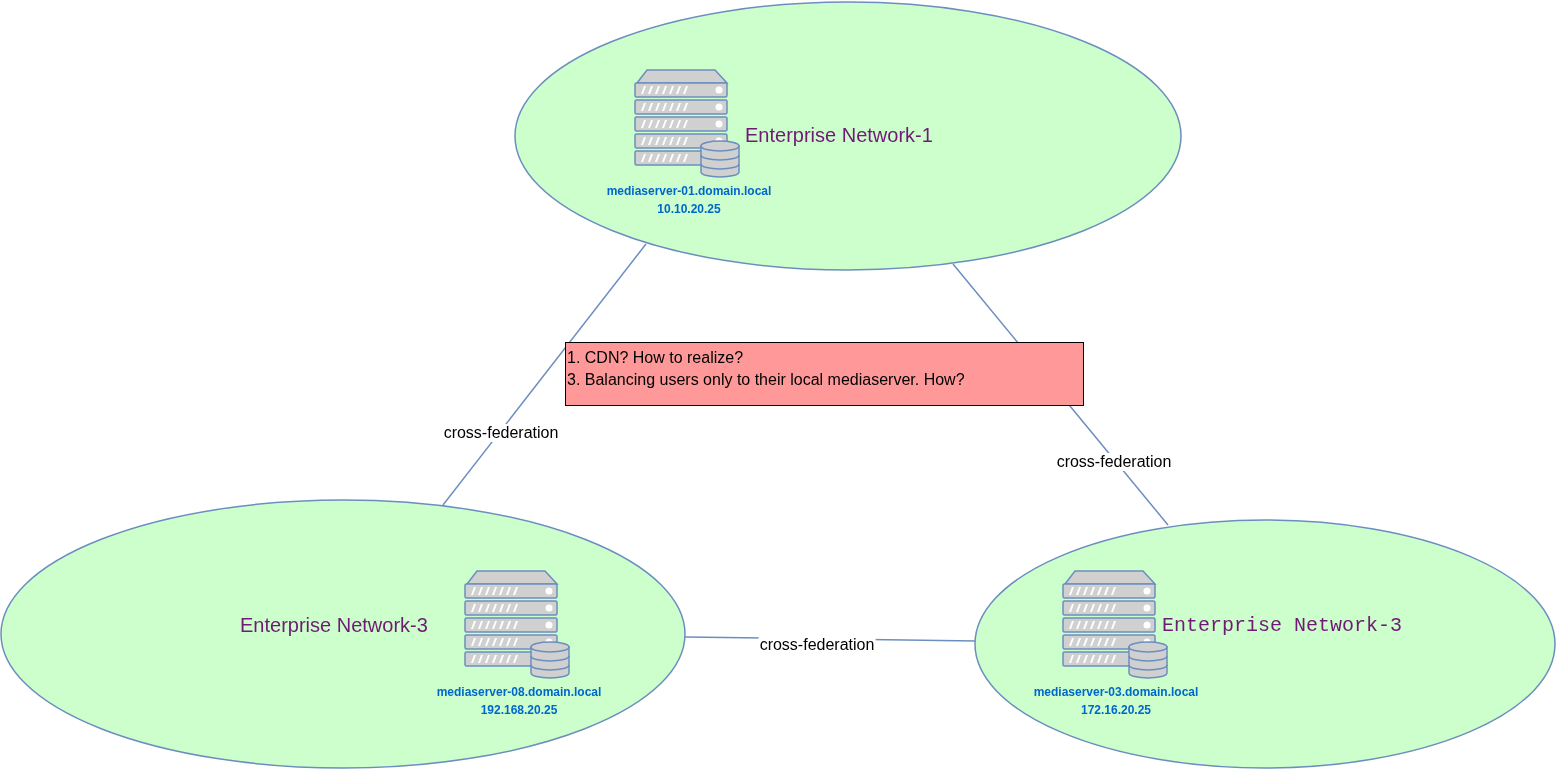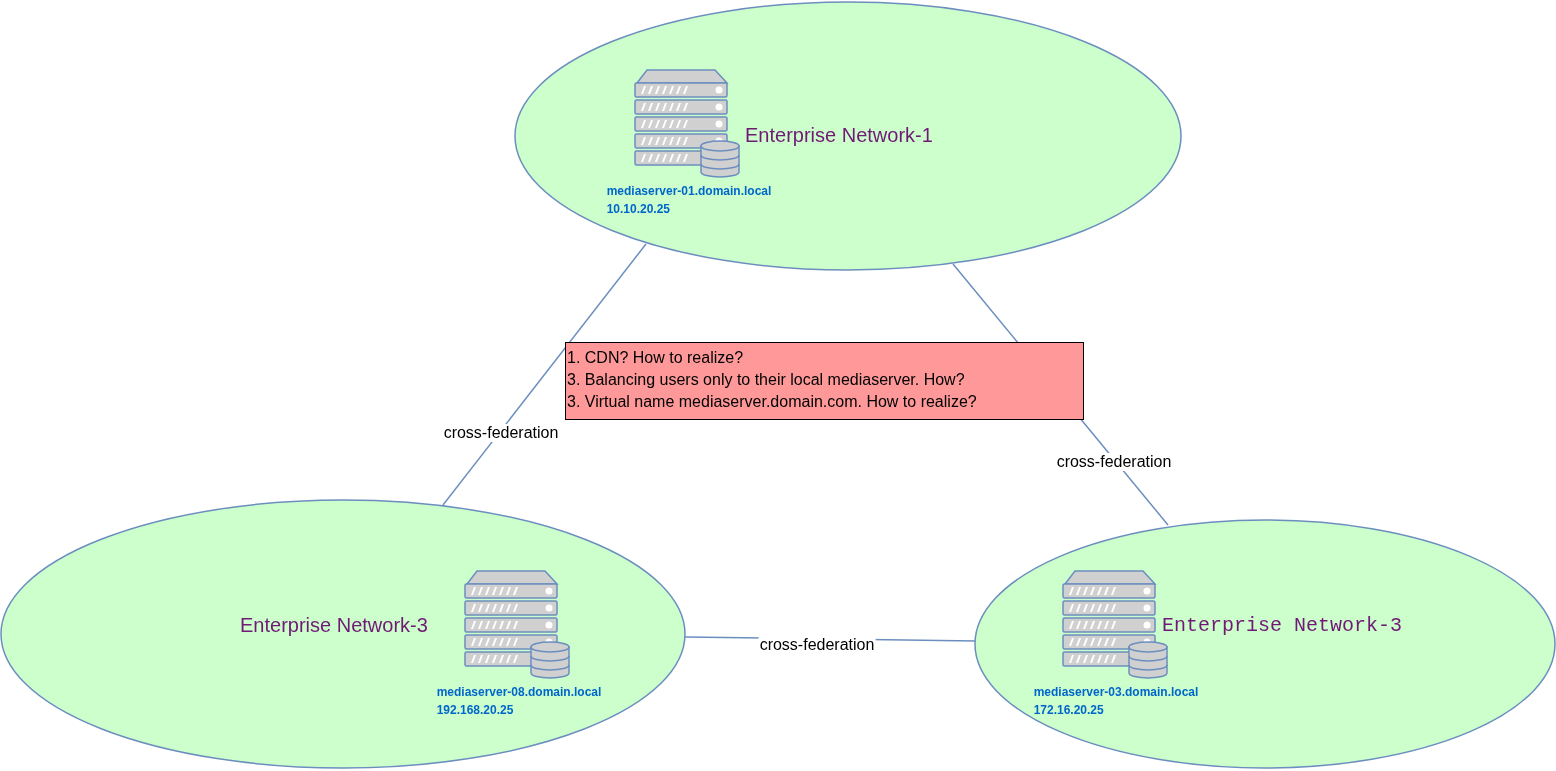--- a/index.html
+++ b/index.html
@@ -1,24 +1,24 @@
 <!DOCTYPE html>
 <html><head>
   <meta charset="utf-8">
   <style>
     html, body { margin: 0; padding: 0; background: #ffffff; }
     body { width: 1556px; height: 771px; position: relative; overflow: hidden;
            font-family: "Liberation Sans", sans-serif; }
     #canvas { position: absolute; left: 0; top: 0; }
     .net-label { position: absolute; font-size: 20px; color: #701a75; white-space: nowrap; }
     .srv-label { position: absolute; font-size: 12px; font-weight: bold; color: #0066cc;
-                 line-height: 18px; white-space: nowrap; transform: translateX(-50%); }
+                 text-align: center; line-height: 18px; white-space: nowrap; transform: translateX(-50%); }
     .edge-label { position: absolute; font-size: 16px; color: #000; background: #fff;
                   white-space: nowrap; transform: translate(-50%, -50%); padding: 0 1px; }
-    .note { position: absolute; left: 565px; top: 342px; width: 519px; height: 78px;
+    .note { position: absolute; left: 565px; top: 342px; width: 519px; height: 64px;
             background: #ff9999; border: 1px solid #000; box-sizing: border-box;
             font-size: 16px; line-height: 22px; padding: 4px 0 0 1px; color: #000; }
     .note div { white-space: nowrap; }
   </style>
 </head>
 <body>
 
 <svg id="canvas" width="1556" height="771">
 
   <line x1="646" y1="244" x2="443" y2="505" stroke="#6c8ebf" stroke-width="1.5"></line>
@@ -83,14 +83,13 @@
   <div>172.16.20.25</div>
 </div>
 
 <div class="edge-label" style="left:501px; top:433px;">cross-federation</div>
 <div class="edge-label" style="left:1114px; top:462px;">cross-federation</div>
 <div class="edge-label" style="left:817px; top:645px;">cross-federation</div>
 
 <div class="note">
   <div>1. CDN? How to realize?</div>
   <div>3. Balancing users only to their local mediaserver. How?</div>
-  <div>3. Virtual name mediaserver.domain.com. How to realize?</div>
 </div>
 
 </body></html>

